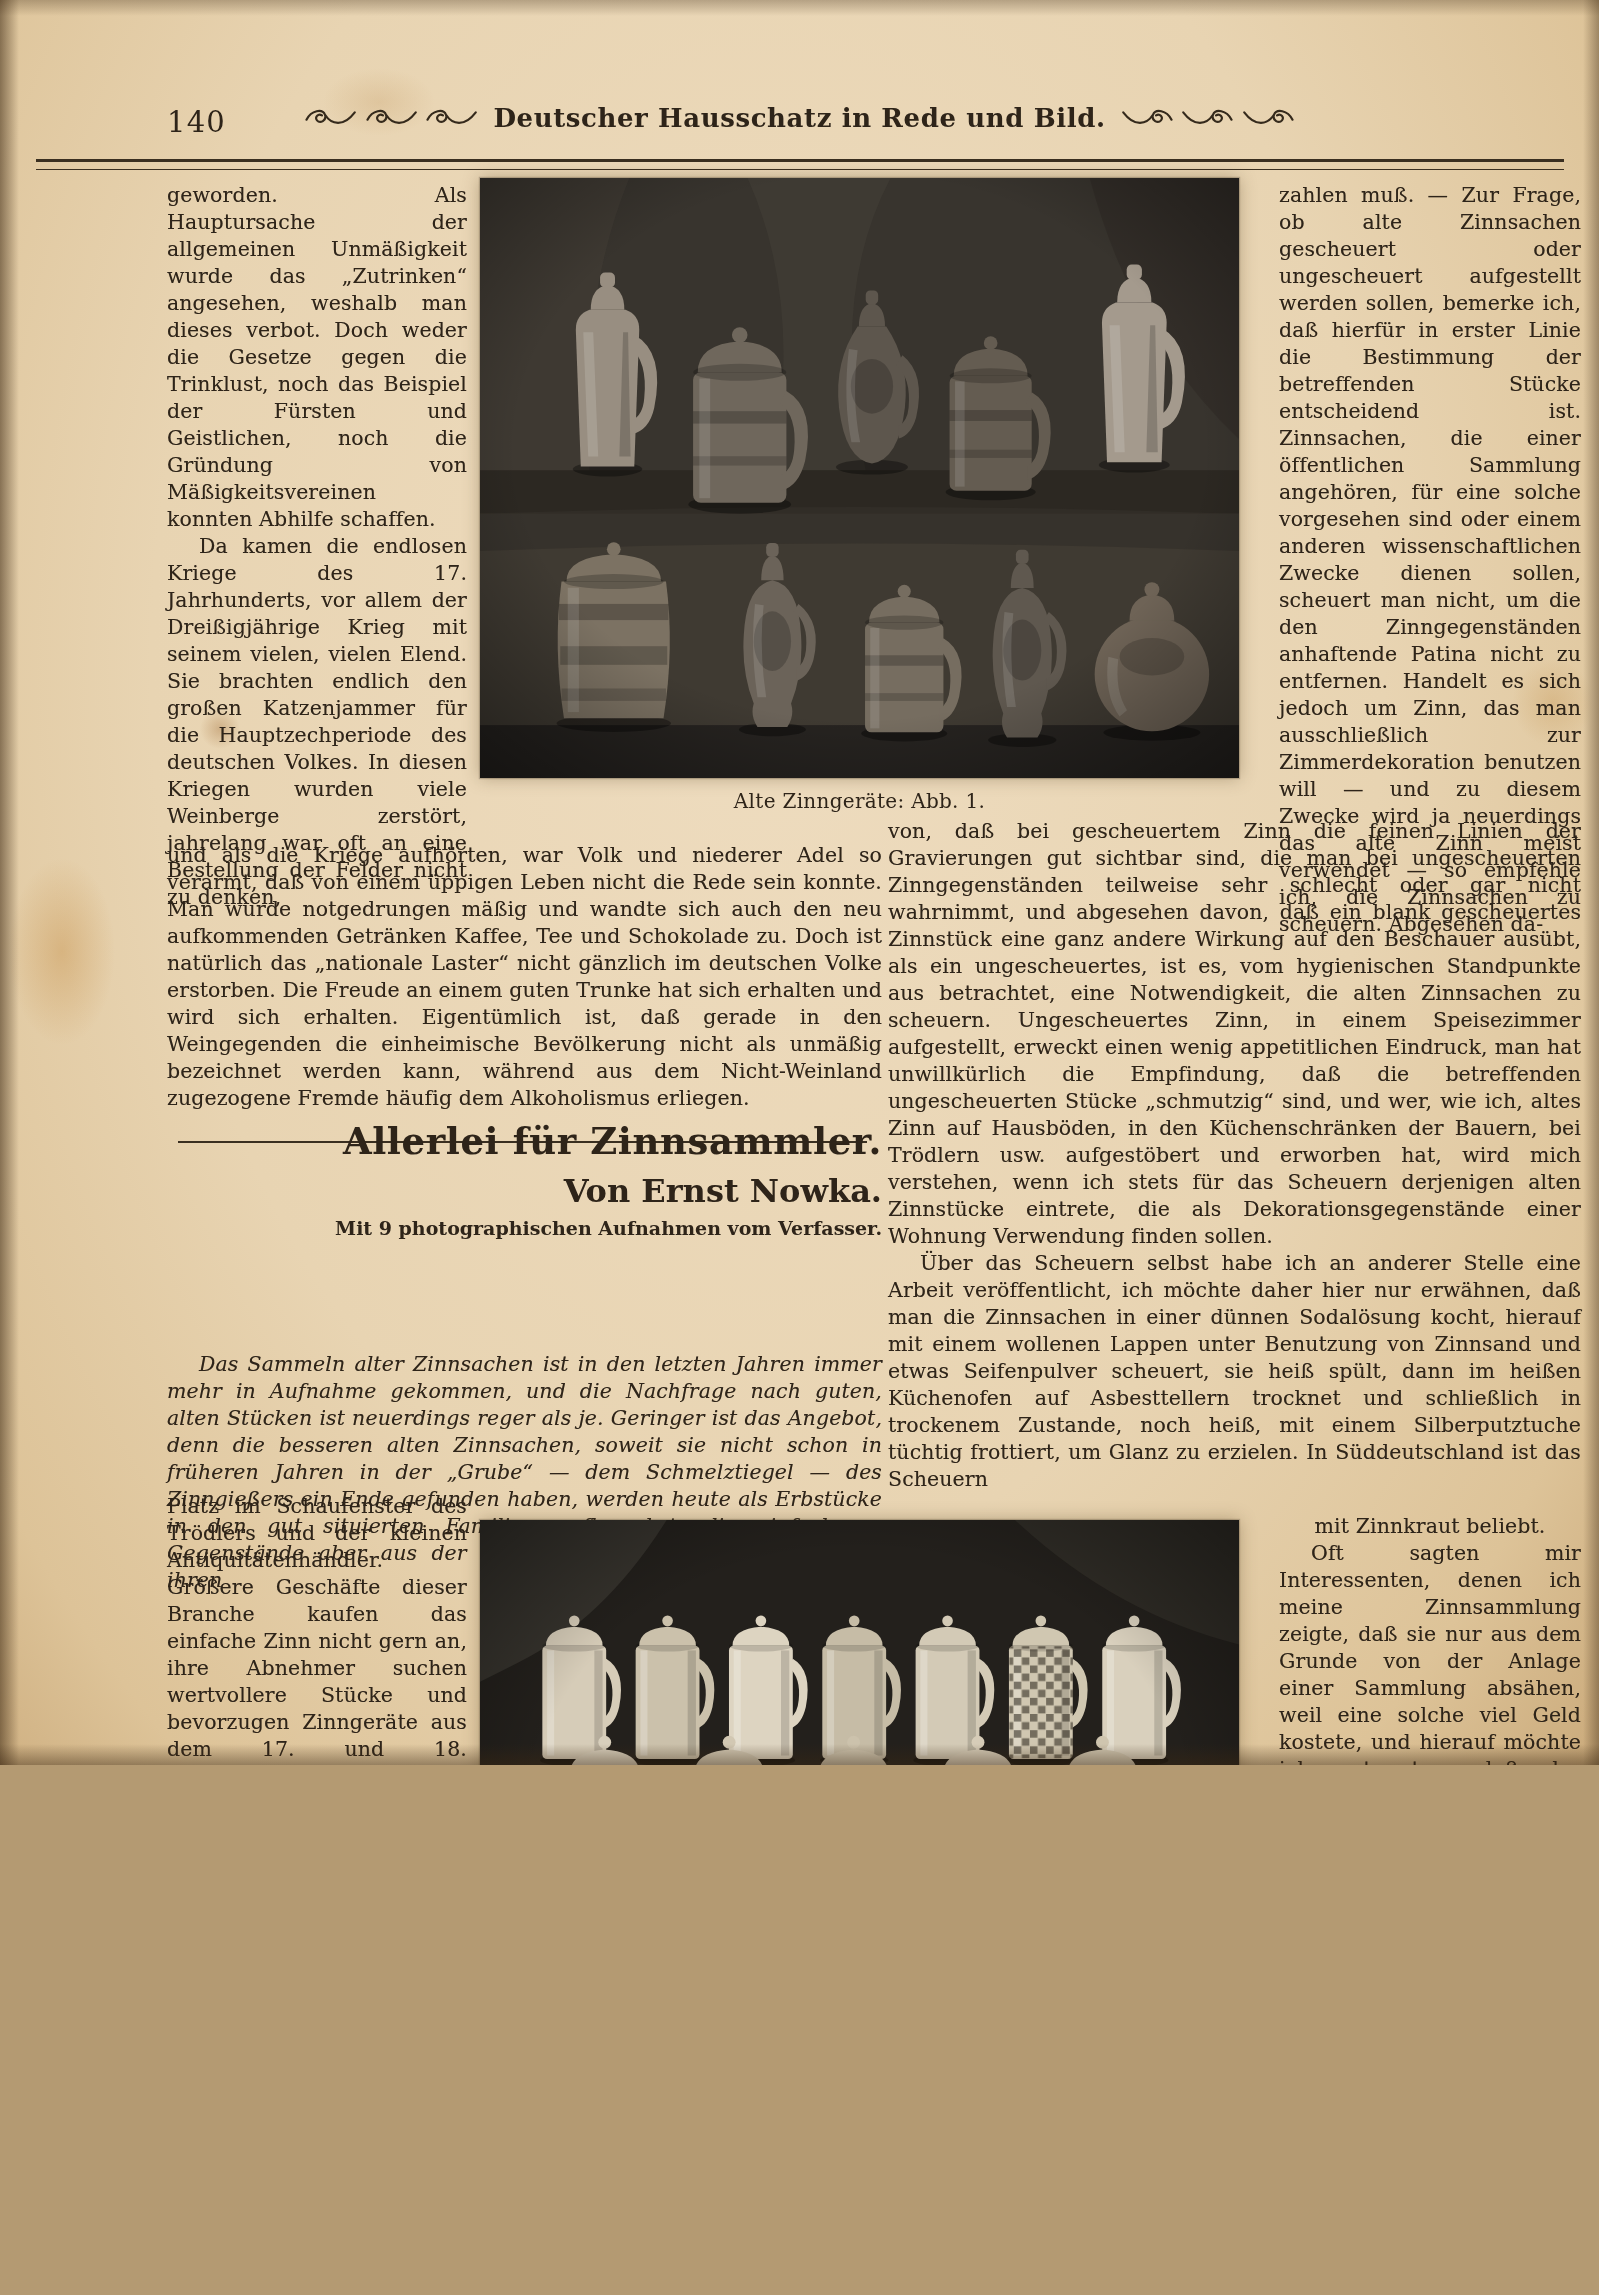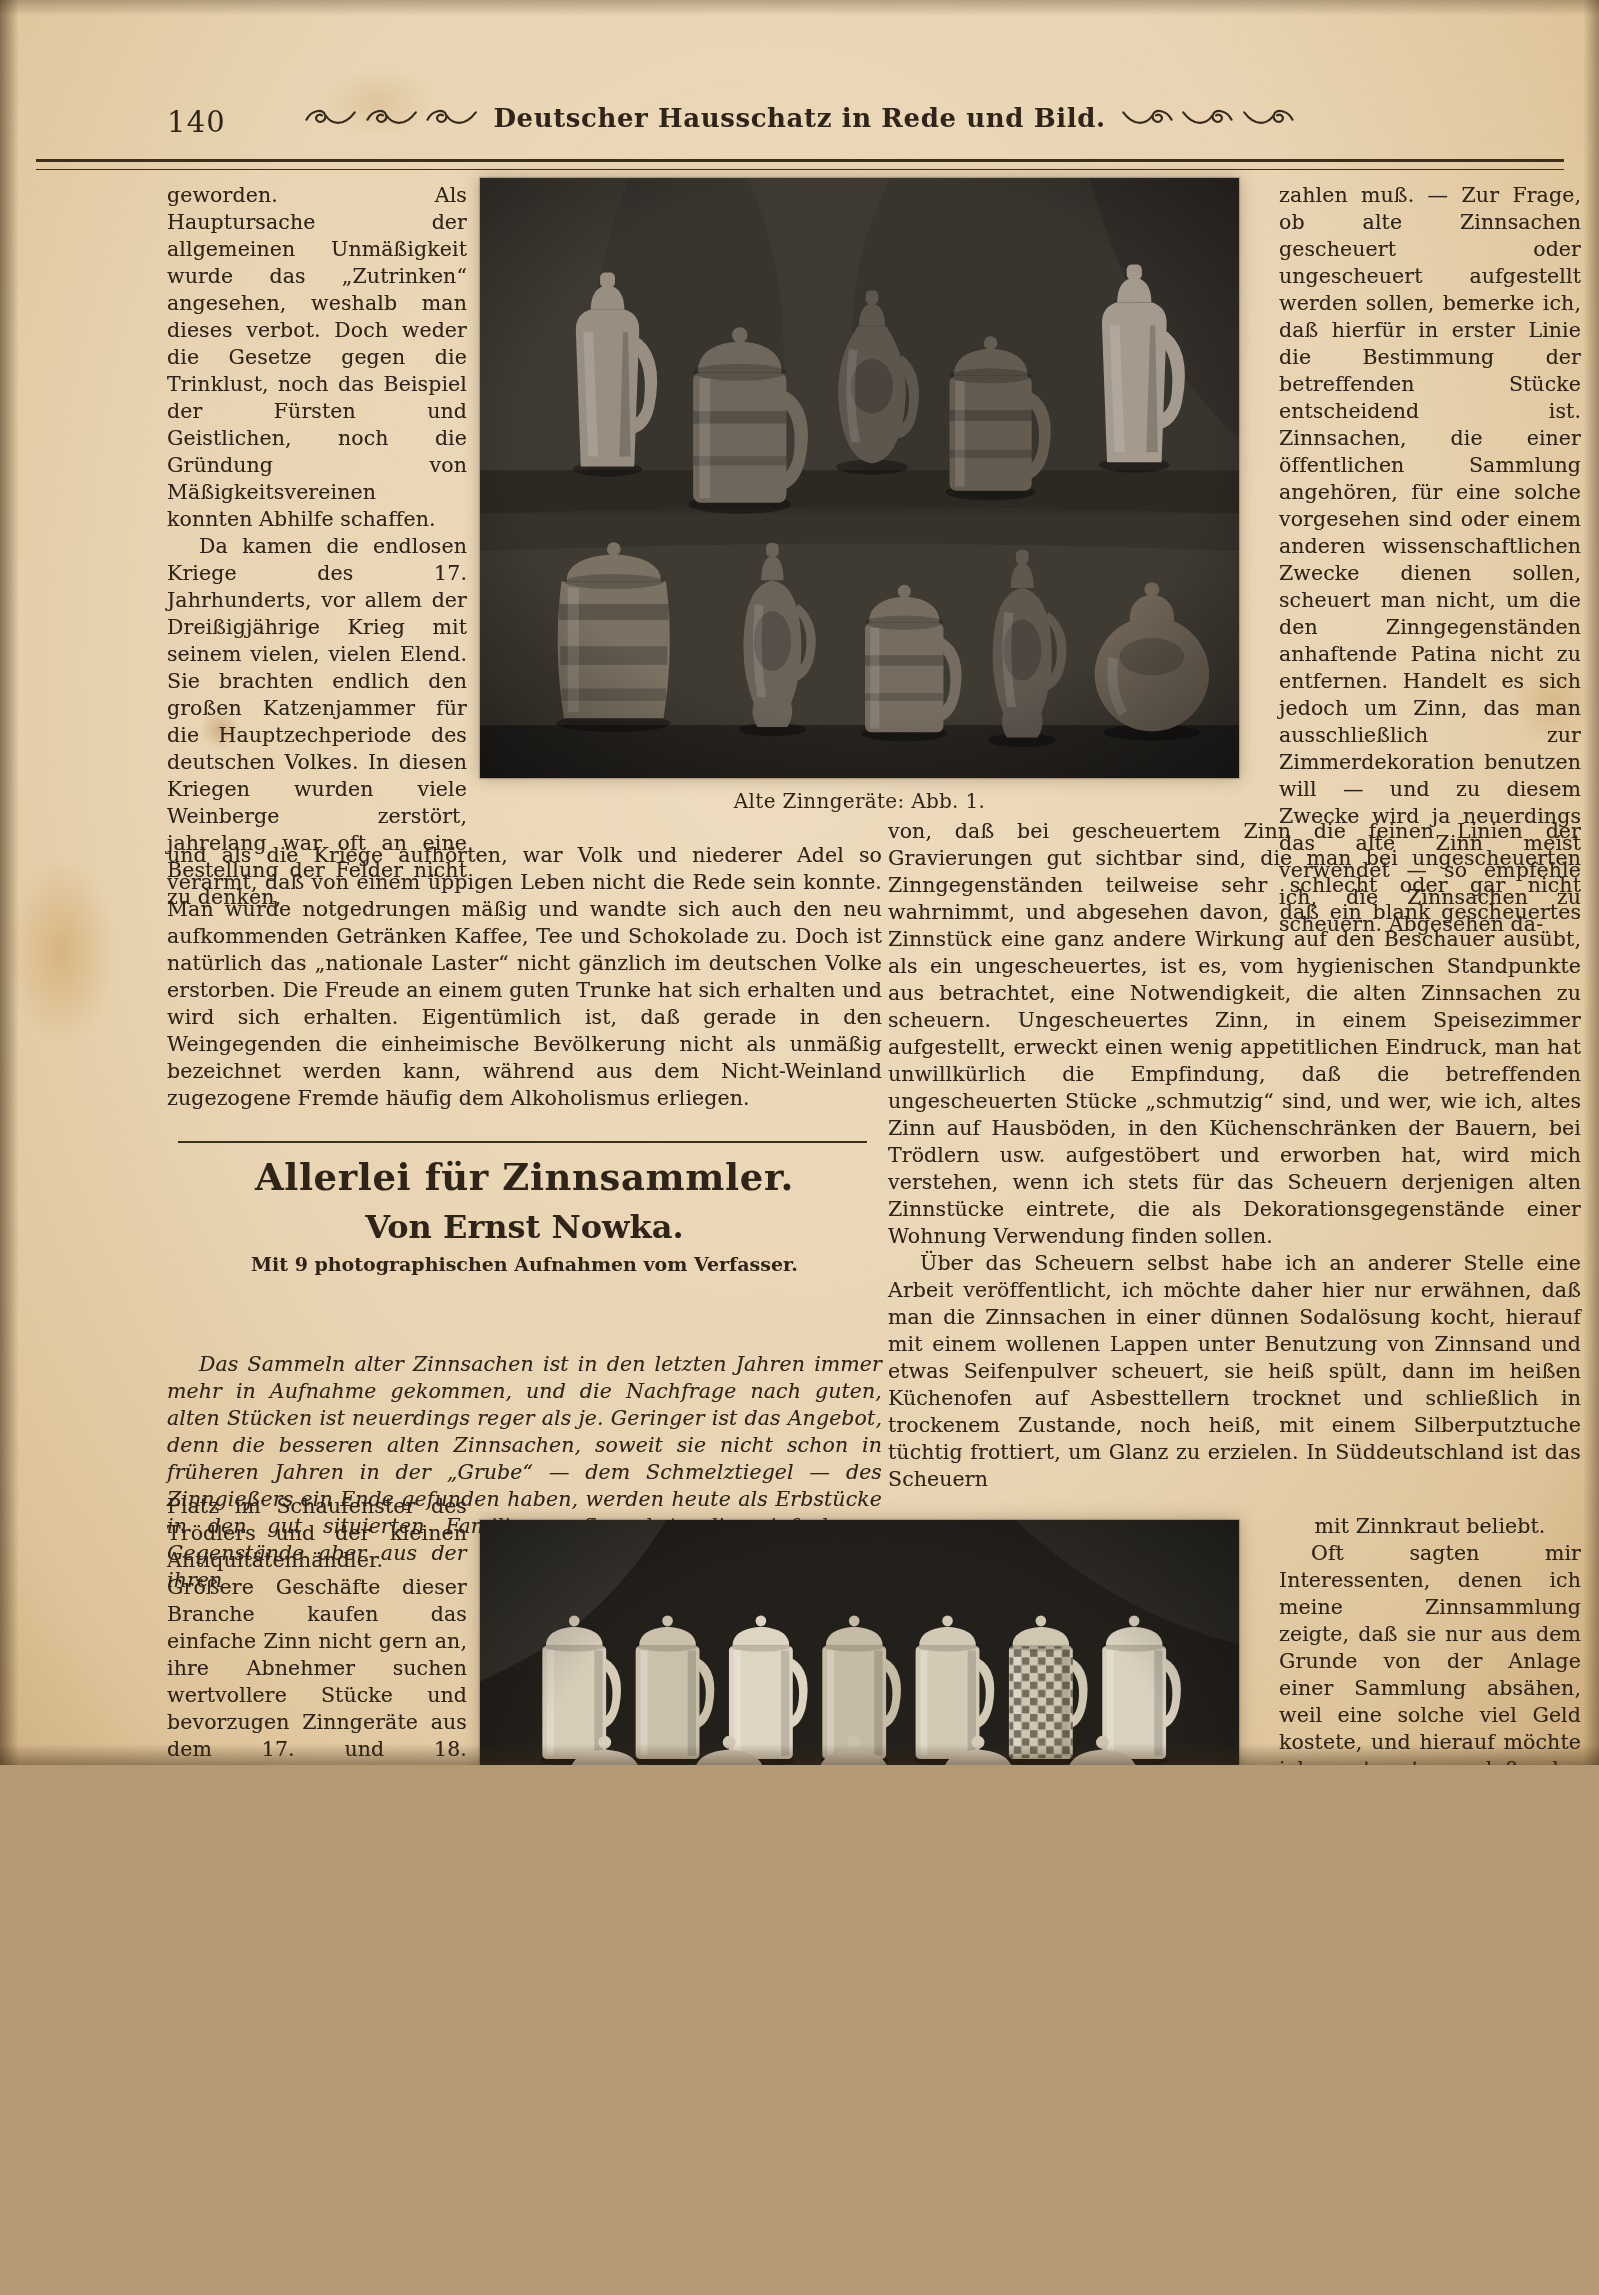--- a/index.html
+++ b/index.html
@@ -26,21 +26,21 @@
 
   .col{position:absolute;font-size:20.5px;line-height:27px;text-align:justify;letter-spacing:0.1px;
        text-shadow:0 0 0.6px rgba(46,36,25,.35);hyphens:auto;}
   .col p{margin:0;}
   .col p.indent{text-indent:32px;}
 
   .photo{position:absolute;background:#38342e;box-shadow:0 0 0 1.2px rgba(58,47,32,.25), 0 0 16px rgba(80,60,30,.35);}
   .photo svg{display:block;width:100%;height:100%;}
   .caption{position:absolute;font-size:20px;text-align:center;letter-spacing:0.3px;}
 
-  .titleblock{position:absolute;left:167px;top:1155px;width:715px;text-align:center;}
+  .titleblock{position:absolute;left:167px;top:1119px;width:715px;text-align:right;}
   .art-title{font-size:37px;font-weight:bold;letter-spacing:0.6px;margin:0 0 8.7px 0;}
   .art-byline{font-size:32px;font-weight:bold;margin:0 0 7.5px 0;}
   .art-subline{font-size:19px;font-weight:bold;margin:0;}
   .rule-c{position:absolute;left:178px;top:1141px;width:689px;height:1.9px;background:#3a2f20;}
   .kraut-line{text-align:center;margin-bottom:1.2px;}
 </style>
 </head>
 <body>
 
 <div class="page">

